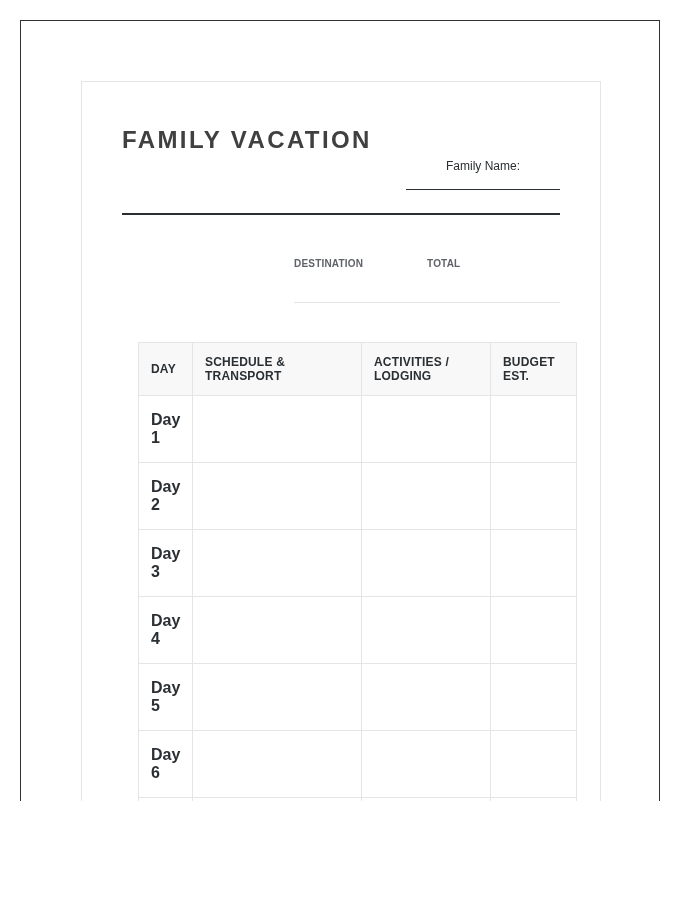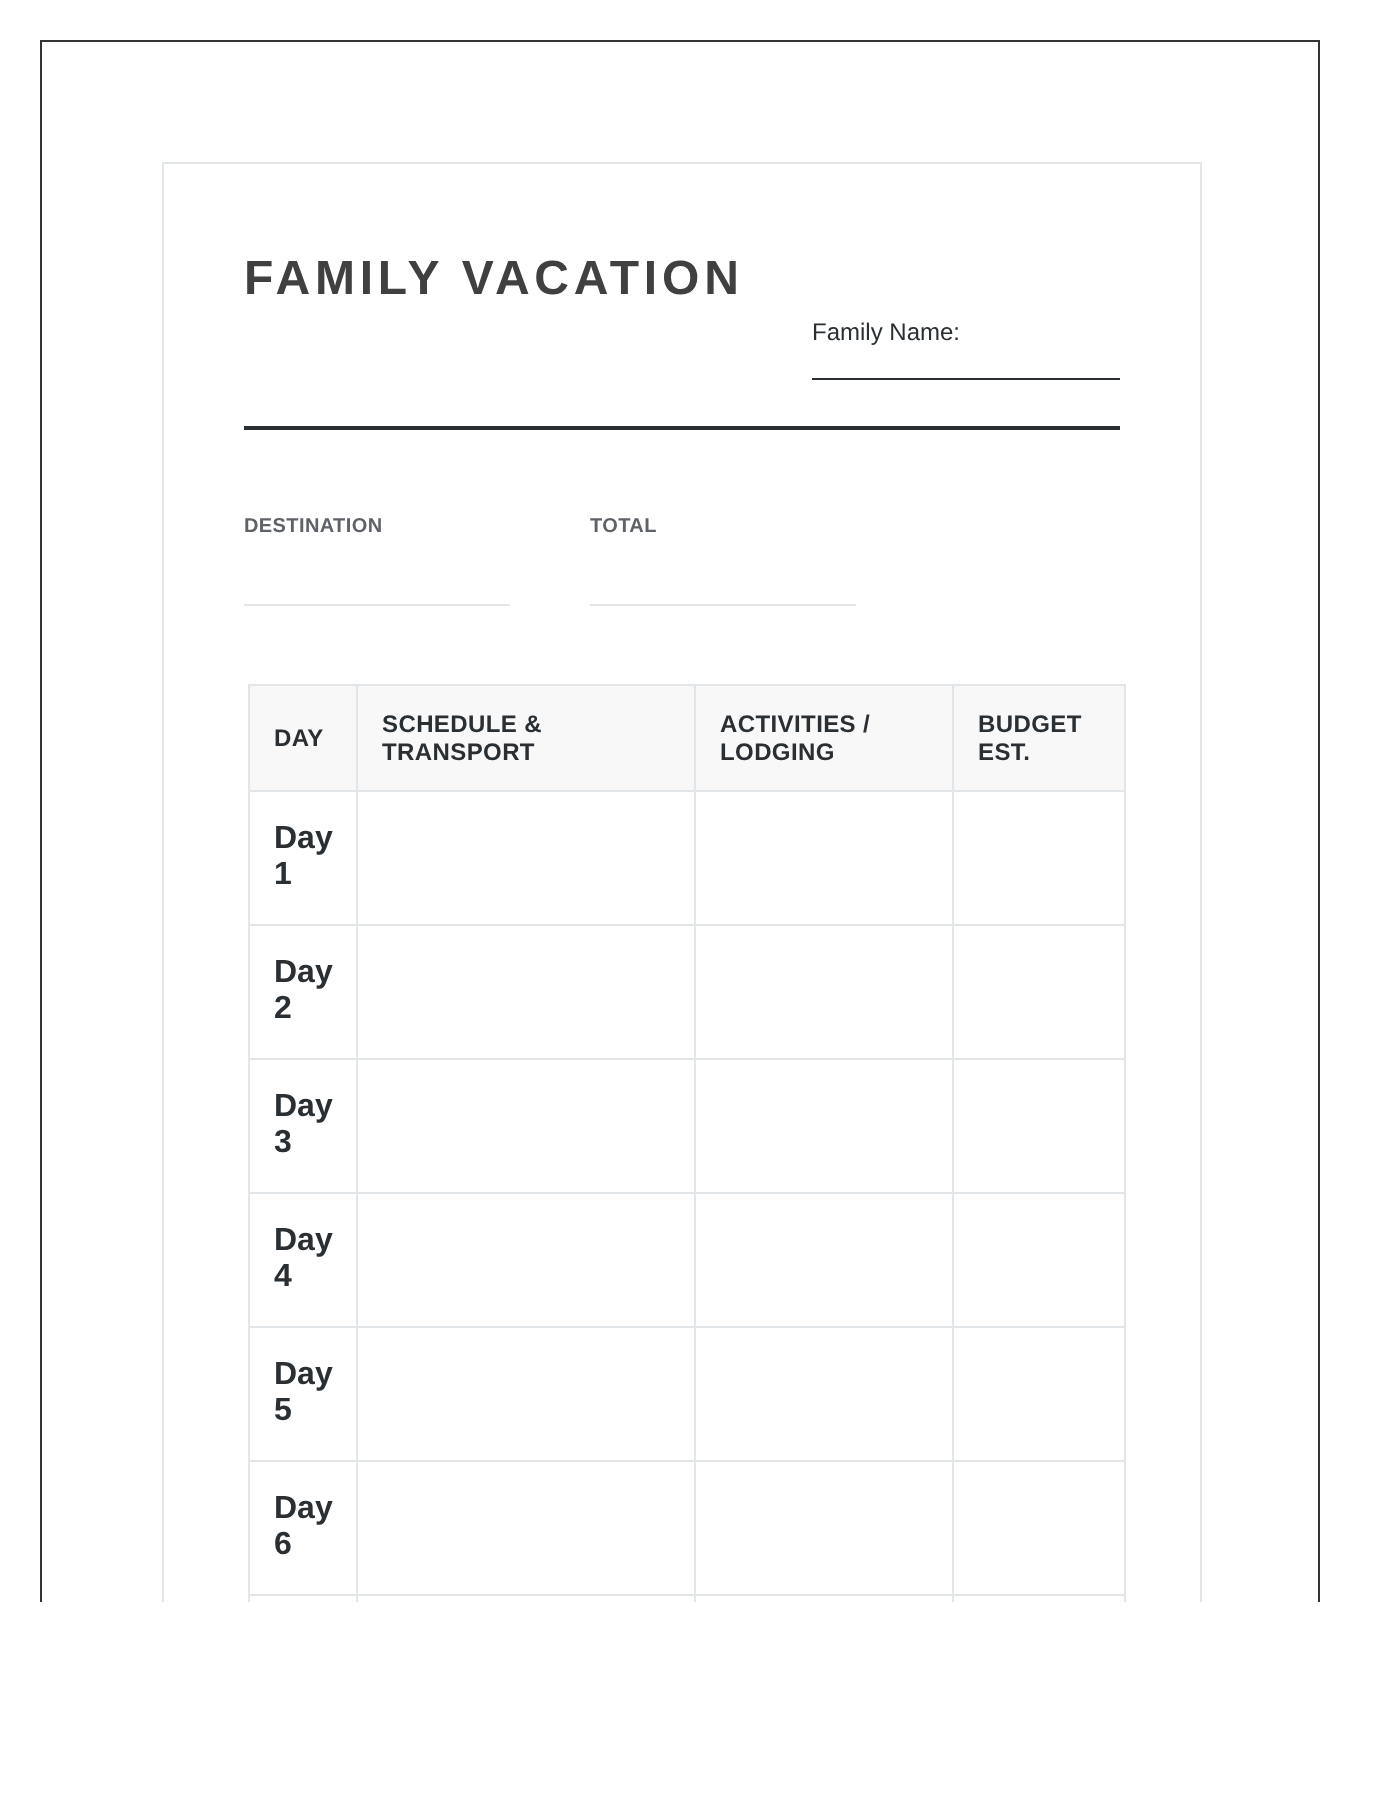--- a/index.html
+++ b/index.html
@@ -53,21 +53,21 @@
       font-weight: bold;
       letter-spacing: 2.4px;
       color: #404040;
       width: 280px;
     }
     .family-name {
       position: absolute;
       left: 406px;
       top: 158px;
       width: 154px;
-      text-align: left;
+      text-align: center;
     }
     .family-name-label {
       font-size: 12px;
       color: #2a2f33;
       display: block;
       line-height: 16px;
     }
     .family-name-line {
       display: block;
       margin-top: 15px;
@@ -82,22 +82,21 @@
       width: 438px;
       height: 2px;
       background: #2a2f33;
     }
     .fields {
       position: absolute;
       left: 122px;
       top: 258px;
       width: 438px;
       display: flex;
-      justify-content: flex-start;
-      gap: 40px;
+      justify-content: flex-end;
     }
     .field {
       width: 133px;
     }
     .field-label {
       display: block;
       font-size: 10px;
       font-weight: bold;
       color: #5f6368;
       letter-spacing: 0.2px;
@@ -112,21 +111,21 @@
       border-bottom: 1px solid #e3e6e8;
       padding: 0;
       background: transparent;
       font-family: "Liberation Sans", sans-serif;
       font-size: 12px;
       color: #2a2f33;
       outline: none;
     }
     .itinerary-table {
       position: absolute;
-      left: 124px;
+      left: 138px;
       top: 342px;
       width: 438px;
       border-collapse: collapse;
       table-layout: fixed;
     }
     .itinerary-table th,
     .itinerary-table td {
       border: 1px solid #e3e6e8;
       text-align: left;
       vertical-align: middle;

